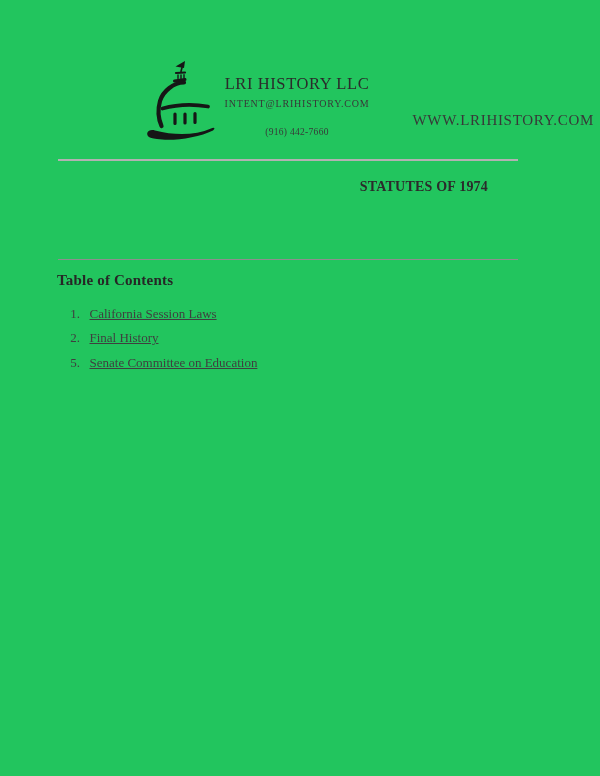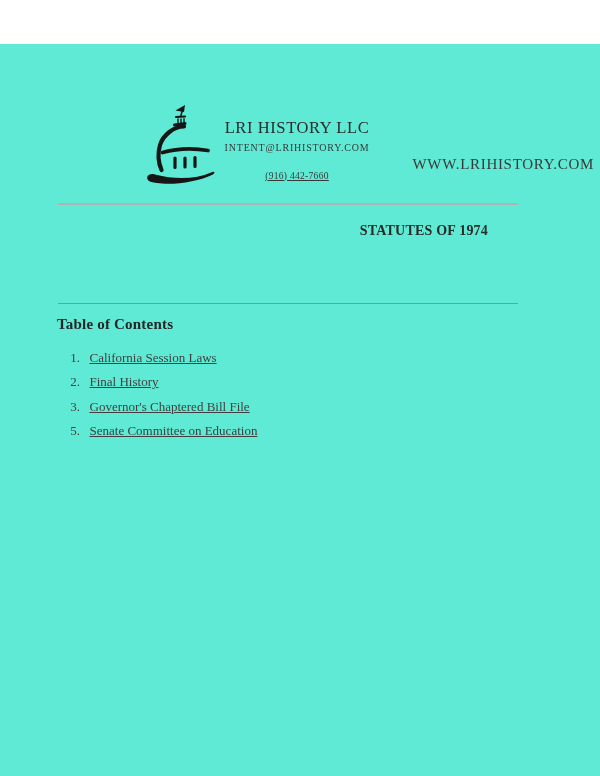--- a/index.html
+++ b/index.html
@@ -3,30 +3,30 @@
 <meta charset="utf-8">
 <style>
   html, body { margin: 0; padding: 0; }
   body {
     width: 600px; height: 776px;
     background: #ffffff;
     font-family: "Liberation Serif", serif;
     position: relative;
     overflow: hidden;
   }
-  .page { position: absolute; inset: 0; background: #5eead4; margin-top: 44px; }
+  .page { position: absolute; inset: 0; background: #22c55e; }
 
   
   .logo { position: absolute; left: 140px; top: 58px; width: 80px; height: 84px; }
   .lh-text { position: absolute; left: 0; top: 0; width: 594px; text-align: center; color: #2e2e2e; }
   .company  { position: absolute; top: 74px; left: 0; right: 0; font-size: 16.5px; letter-spacing: 0.6px; color: #2b2b2b; }
   .contact  { position: absolute; left: 0; right: 0; color: #383838; }
   .email    { top: 97.5px; font-size: 10px;  letter-spacing: 0.8px; }
   .web      { top: 112px;  font-size: 15px;  letter-spacing: 0.7px; text-align: right; }
-  .phone    { top: 126.5px; font-size: 9.5px; letter-spacing: 0.3px; text-decoration: underline; }
+  .phone    { top: 126.5px; font-size: 9.5px; letter-spacing: 0.3px; }
 
   
   .rule { position: absolute; left: 58px; width: 460px; border: 0; margin: 0; }
   .rule-top    { top: 159px;   height: 2px;   background: #b2b2b2; }
   .rule-bottom { top: 258.5px; height: 1.8px; background: #8e8e8e; }
 
   
   .case-header {
     position: absolute; top: 177px; right: 112px;
     text-align: left; font-weight: bold;
@@ -92,20 +92,17 @@
 
   <div class="toc-heading">Table of Contents</div>
   <ol class="toc-list">
     <li>
       <span class="toc-num">1.</span><span>California Session Laws</span>
     </li>
     <li>
       <span class="toc-num">2.</span><span>Final History</span>
     </li>
     <li>
-      <span class="toc-num">3.</span><span>Governor's Chaptered Bill File</span>
-    </li>
-    <li>
       <span class="toc-num">5.</span><span>Senate Committee on Education</span>
     </li>
   </ol>
 
 </div>
 
 </body></html>

